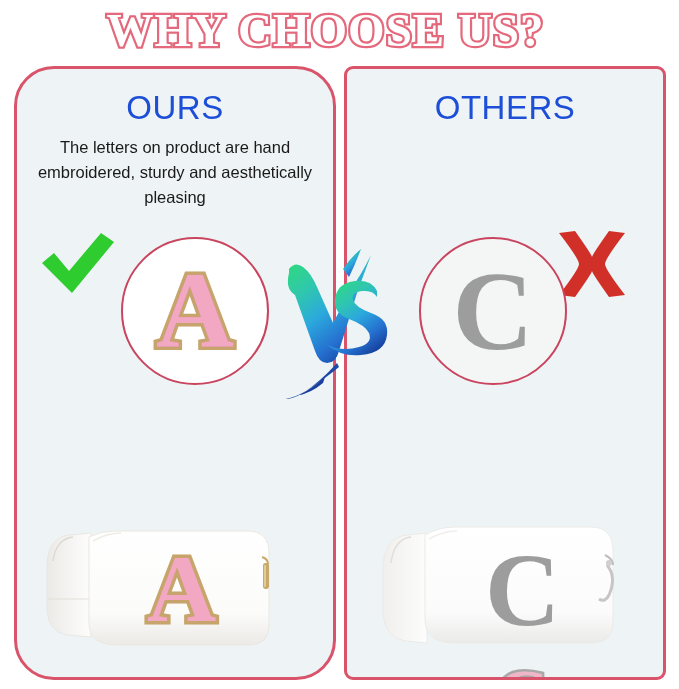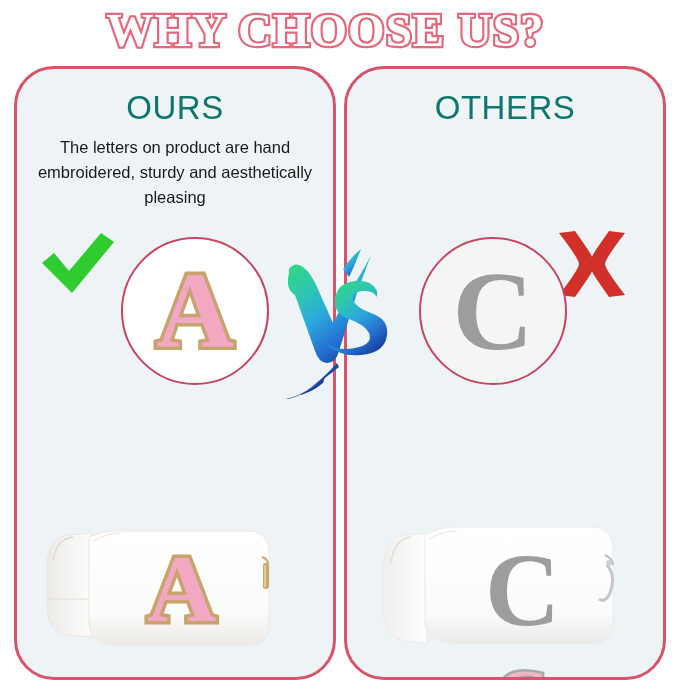--- a/index.html
+++ b/index.html
@@ -57,31 +57,31 @@
     position: absolute;
     top: 66px;
     height: 614px;
     border: 3px solid #d9546b;
     border-radius: 40px;
     background: #eef4f6;
     box-sizing: border-box;
     overflow: hidden;
   }
   .panel-left  { left: 14px;  width: 322px; }
-  .panel-right { left: 344px; width: 322px; }
+  .panel-right { left: 344px; width: 322px; border-radius: 9px; }
 
   .panel-heading {
     position: absolute;
     top: 20px;
     left: 0;
     width: 100%;
     text-align: center;
     font-size: 33px;
     font-weight: normal;
-    color: #0f766e;
+    color: #1d4ed8;
     letter-spacing: 0.5px;
   }
   .panel-body {
     position: absolute;
     top: 66px;
     left: 0;
     width: 100%;
     text-align: center;
     font-size: 16.5px;
     line-height: 25px;

